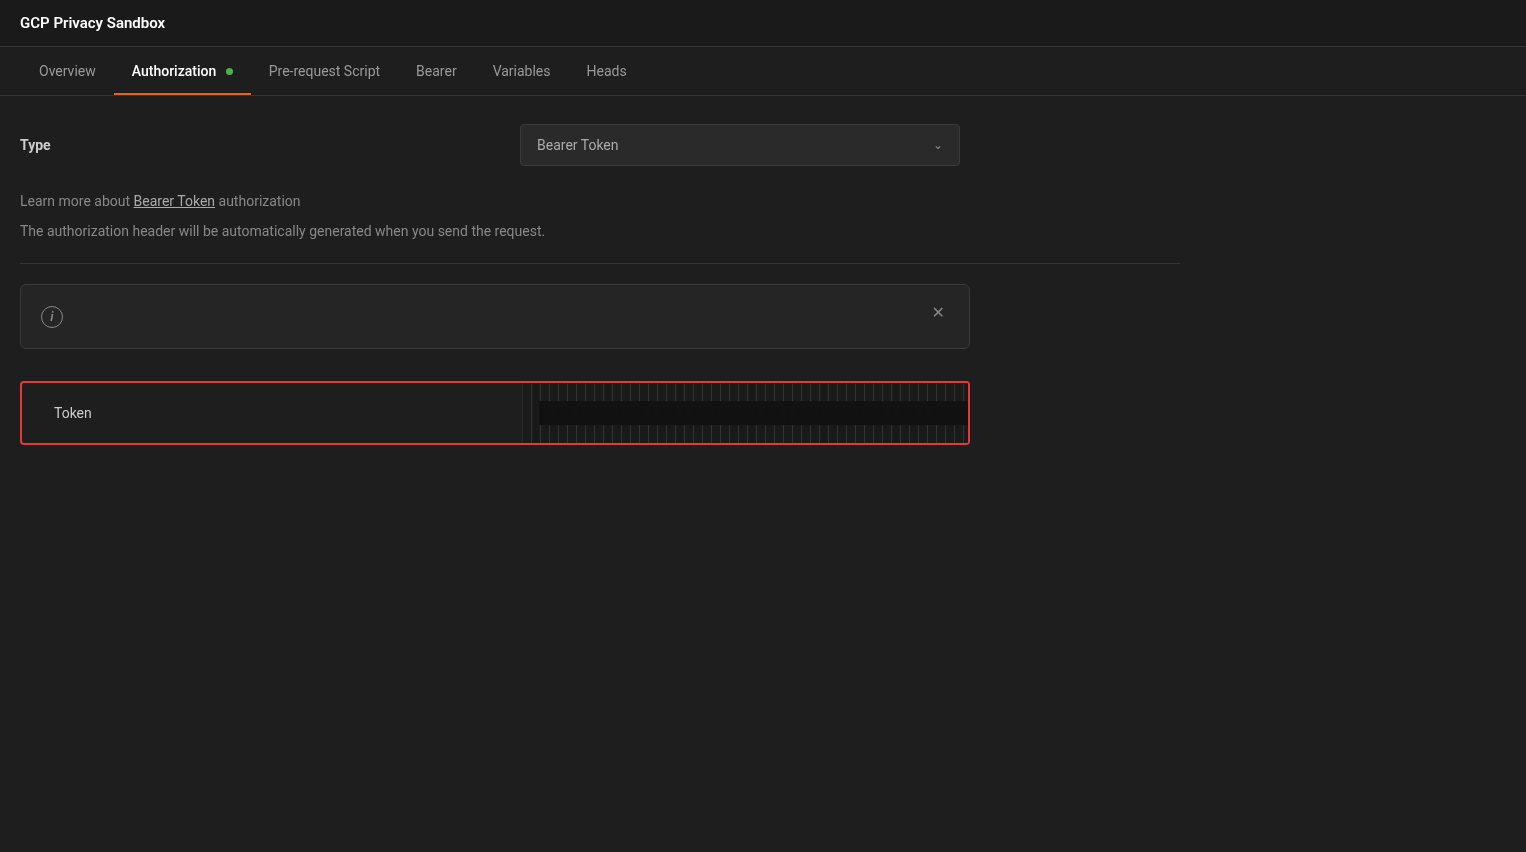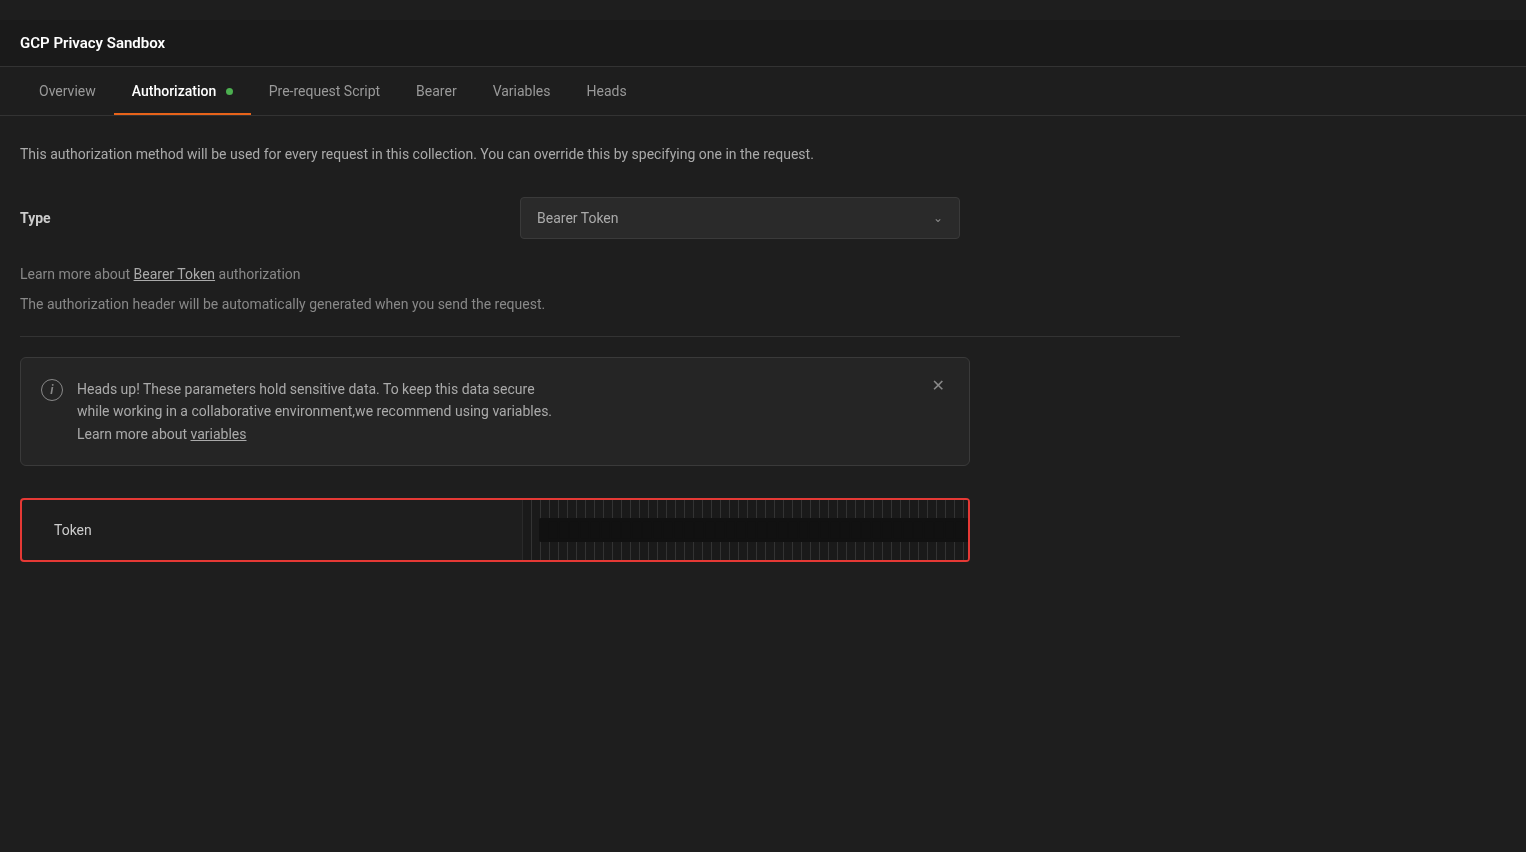--- a/index.html
+++ b/index.html
@@ -15,21 +15,20 @@
       font-size: 14px;
       width: 1526px;
       min-height: 852px;
       overflow-x: hidden;
     }
 
     .app-header {
       background-color: #1a1a1a;
       padding: 14px 20px;
       border-bottom: 1px solid #333;
-      margin-top: 20px;
     }
 
     .app-title {
       color: #ffffff;
       font-size: 15px;
       font-weight: 600;
     }
 
     .tab-bar {
       display: flex;
@@ -276,48 +275,40 @@
   <div class="tab-item">
     <span>Variables</span>
   </div>
   <div class="tab-item">
     <span>Heads</span>
   </div>
 </div>
 
 <div class="content-area">
 
-  <p class="description-text">This authorization method will be used for every request in this collection. You can override this by specifying one in the request.</p>
 
   <div class="form-row">
     <div class="form-label">Type</div>
     <div class="select-wrapper">
       <div class="select-display">
         <span>Bearer Token</span>
         <span class="chevron-icon">⌄</span>
       </div>
     </div>
   </div>
 
   <p class="info-text">
     <span>Learn more about </span><a class="info-link">Bearer Token</a><span> authorization</span>
   </p>
   <p class="info-text">The authorization header will be automatically generated when you send the request.</p>
 
   <hr class="divider">
 
   <div class="info-banner">
     <div class="info-icon">i</div>
-    <div class="banner-content">
-      <p class="banner-text">Heads up! These parameters hold sensitive data. To keep this data secure</p>
-      <p class="banner-text">while working in a collaborative environment,we recommend using variables.</p>
-      <p class="banner-text">
-        <span>Learn more about </span><a class="banner-link">variables</a>
-      </p>
-    </div>
     <button class="close-button">✕</button>
   </div>
 
   <div class="token-row">
     <div class="token-label">Token</div>
     <div class="token-value">
       <span class="token-masked">███████████████████████████████████████████████</span>
     </div>
   </div>
 

